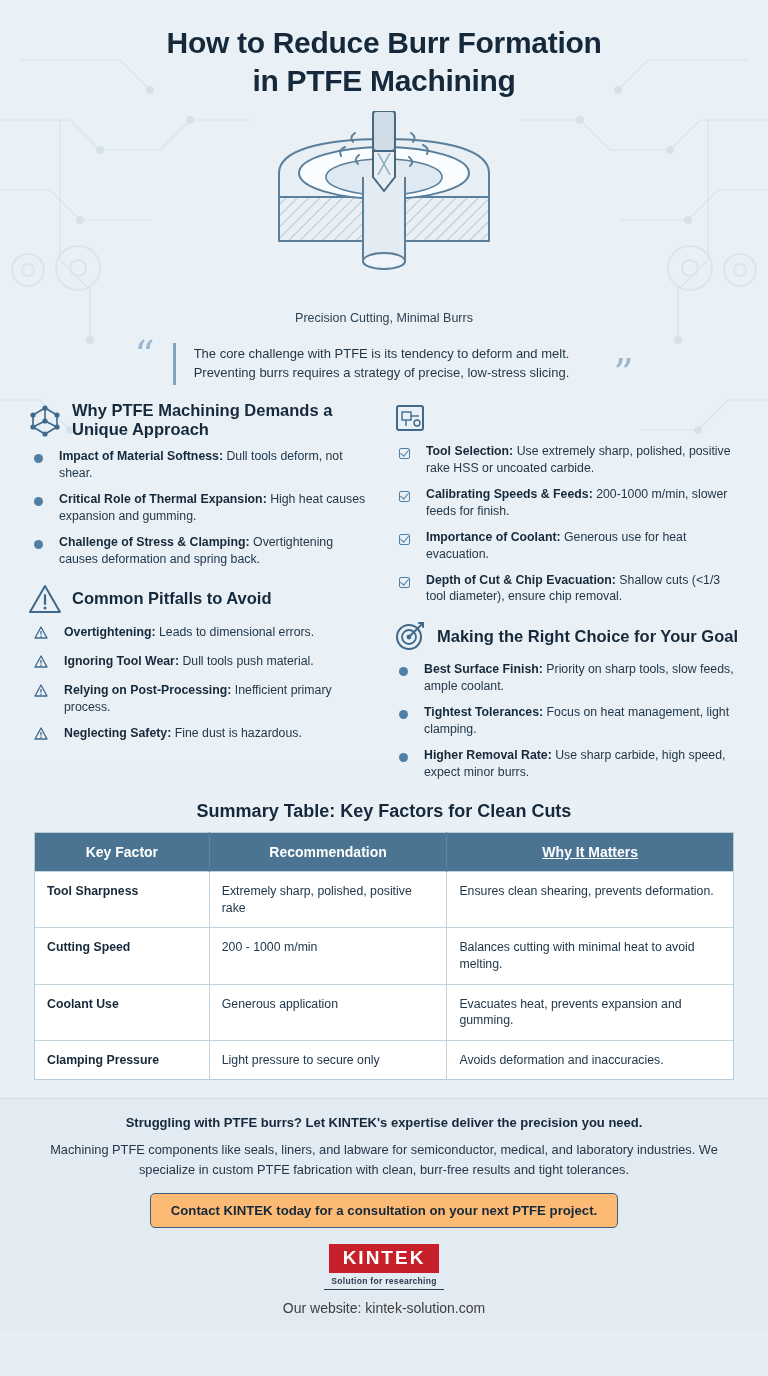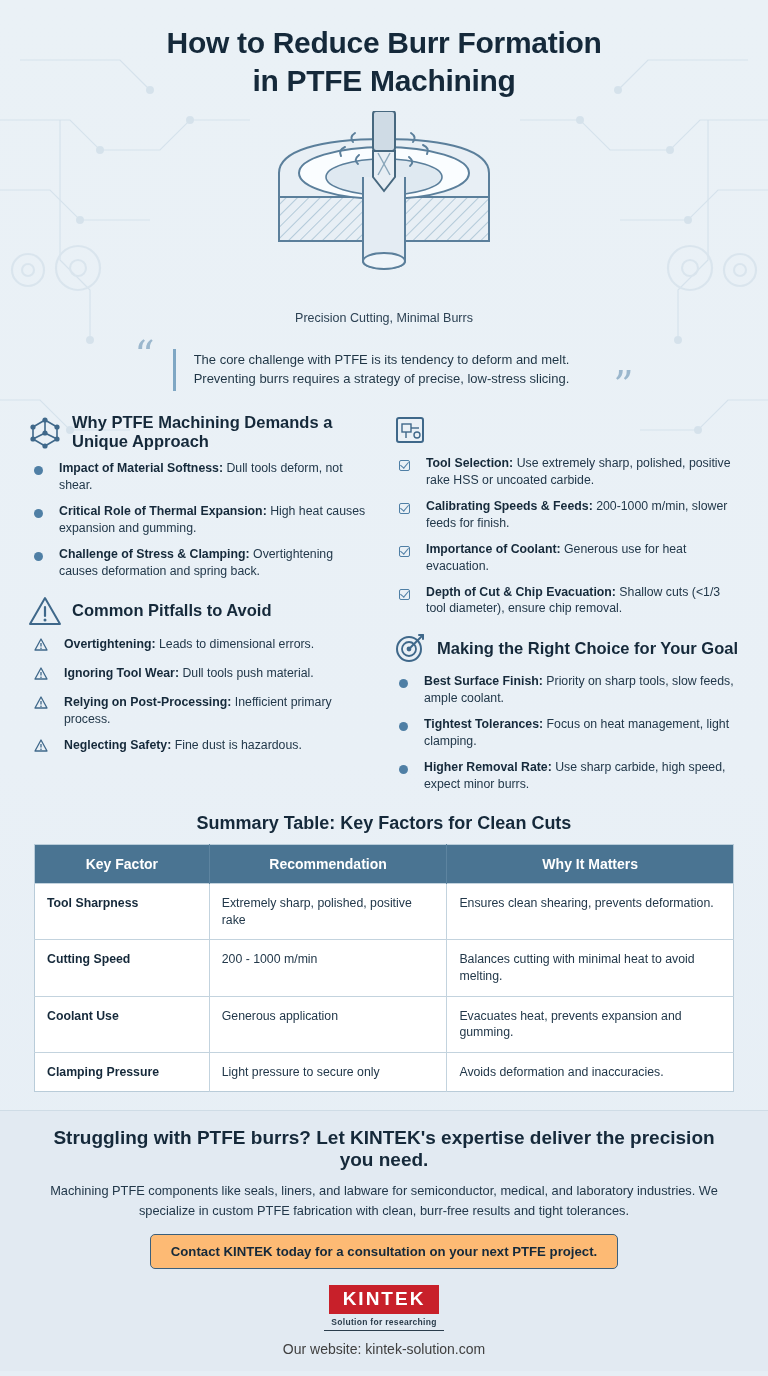--- a/index.html
+++ b/index.html
@@ -46,21 +46,21 @@
   .quote-wrap {
     margin: 14px 44px 0;
     position: relative;
     display: flex;
     align-items: flex-start;
     justify-content: center;
   }
   .quote-box {
     border-left: 3px solid #7fa7c4;
     padding: 2px 26px 2px 18px;
-    margin: 10px 18px;
+    margin: 4px 18px;
   }
   .quote-text {
     font-size: 13px;
     line-height: 1.45;
     color: #1f3545;
     text-align: center;
   }
   .qmark {
     font-size: 40px;
     color: #9bb7cd;
@@ -148,21 +148,21 @@
   }
   thead th {
     background: #4a7492;
     color: #fff;
     font-size: 14px;
     font-weight: bold;
     padding: 11px 8px;
     text-align: center;
     border-right: 1px solid #5d84a0;
   }
-  thead th:last-child { border-right: none; }
+  thead th:last-child { border-right: none; text-decoration: underline; }
   tbody td {
     font-size: 12.3px;
     padding: 11px 12px;
     border-top: 1px solid #c3d3de;
     border-right: 1px solid #c3d3de;
     vertical-align: top;
     line-height: 1.35;
     color: #22384a;
   }
   tbody td:last-child { border-right: none; }
@@ -175,21 +175,21 @@
 
   
   .footer {
     margin-top: 18px;
     background: #e2eaf2;
     border-top: 1px solid #cfdce6;
     padding: 16px 34px 14px;
     text-align: center;
   }
   .cta-head {
-    font-size: 19px;
+    font-size: 13px;
     font-weight: bold;
     color: #15293a;
     margin-bottom: 10px;
   }
   .cta-body {
     font-size: 12.8px;
     line-height: 1.5;
     color: #22384a;
     margin-bottom: 14px;
   }

